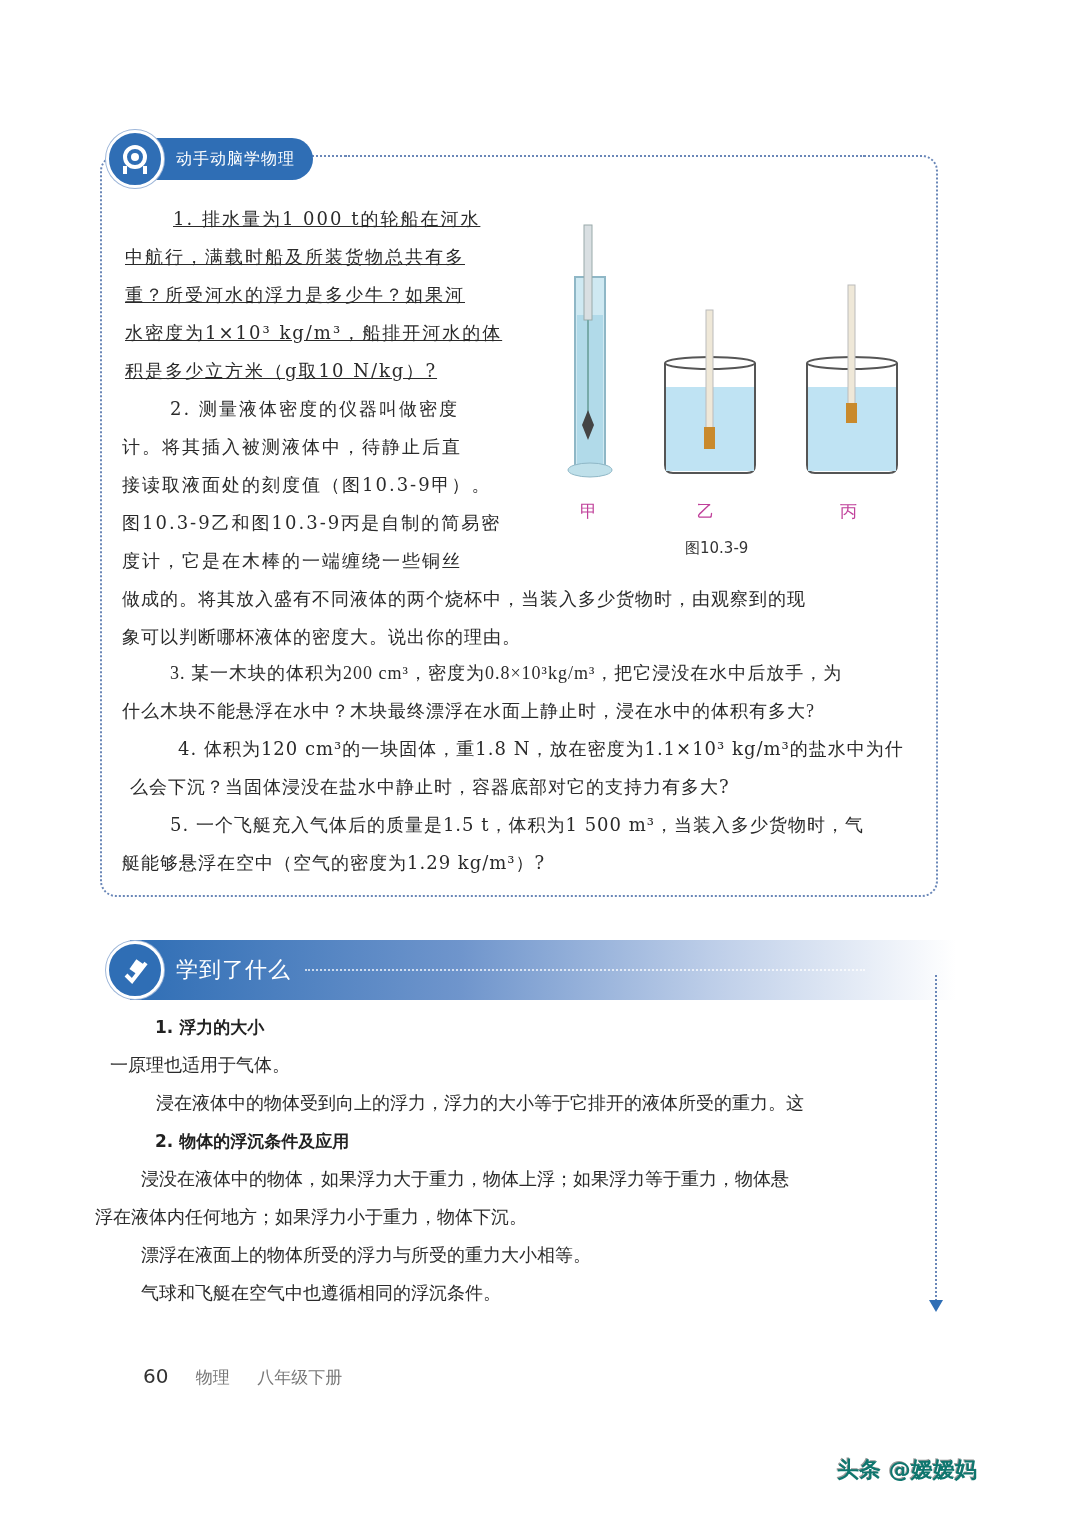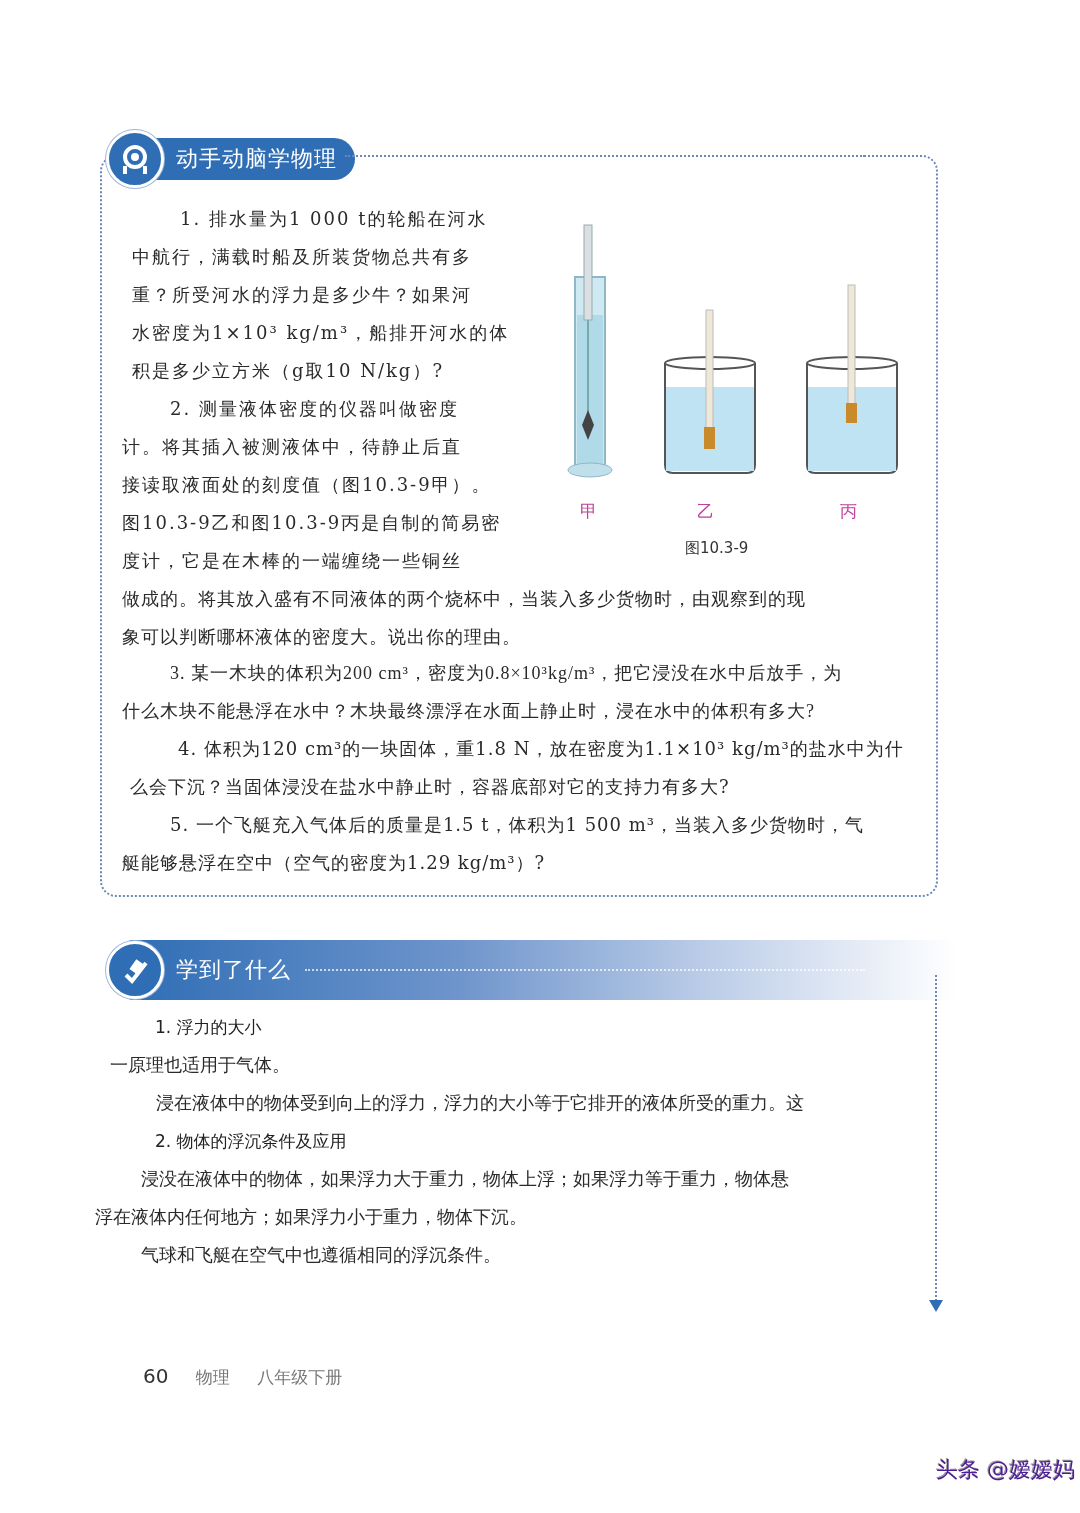--- a/index.html
+++ b/index.html
@@ -12,69 +12,69 @@
     border: 2px dotted #6a87b8; border-radius: 16px; box-sizing: border-box;
     border-left-style: dotted;
   }
   .header-banner {
     position: absolute; display: flex; align-items: center;
   }
   .banner1 { left: 106px; top: 130px; }
   .banner1 .pill {
     background: #2f6eb5; color: #fff; height: 42px; border-radius: 0 21px 21px 0;
     padding: 0 18px 0 46px; margin-left: -34px; display: flex; align-items: center;
-    font-family: "DejaVu Sans", sans-serif; font-size: 22px; letter-spacing: 1px;
+    font-family: "DejaVu Sans", sans-serif; font-size: 16px; letter-spacing: 1px;
   }
   .circle-icon {
     width: 52px; height: 52px; border-radius: 50%; background: #2f6eb5; position: relative; z-index: 2;
     border: 3px solid #fff; box-shadow: 0 0 0 1px #9db6d9;
     display: flex; align-items: center; justify-content: center;
   }
   .dotline { position: absolute; border-top: 2px dotted #6a87b8; }
   .banner2 { left: 106px; top: 940px; }
   .banner2 .pill {
     background: linear-gradient(90deg, #2f6eb5 0%, #6f95cc 40%, #bccde8 70%, rgba(255,255,255,0) 100%);
     color: #fff; height: 60px; width: 780px; padding-left: 46px; margin-left: -34px;
     display: flex; align-items: center; font-family: "DejaVu Sans", sans-serif; font-size: 22px; letter-spacing: 1px;
   }
   .p {
     position: absolute; font-size: 18px; line-height: 38px; letter-spacing: 2px; color: #2a2a2a;
   }
   .fig { position: absolute; left: 560px; top: 215px; width: 360px; height: 350px; }
   .figlabel { position: absolute; font-size: 17px; color: #c0409a; font-family: "DejaVu Sans", sans-serif; }
   .figcap { position: absolute; font-size: 15px; color: #333; font-family: "DejaVu Sans", sans-serif; }
-  .h2 { position: absolute; font-family: "DejaVu Sans", sans-serif; font-weight: normal; font-size: 17px; color: #222; }
+  .h2 { position: absolute; font-family: "DejaVu Sans", sans-serif; font-weight: bold; font-size: 17px; color: #222; }
   .p2 { position: absolute; font-size: 18px; line-height: 38px; color: #2a2a2a; }
   .rightdots { position: absolute; left: 935px; top: 975px; height: 330px; border-left: 2px dotted #6a87b8; }
   .arrow { position: absolute; left: 929px; top: 1300px; width: 0; height: 0;
     border-left: 7px solid transparent; border-right: 7px solid transparent; border-top: 12px solid #2f6eb5; }
   .footer { position: absolute; left: 107px; top: 1364px; font-family: "DejaVu Sans", sans-serif; color: #777; font-size: 17px; }
   .footer .num { color: #333; font-size: 20px; margin-right: 22px; margin-left: 36px; }
   .footer .sub { margin-right: 22px; }
-  .watermark { position: absolute; left: 936px; top: 1455px; font-family: "DejaVu Sans", sans-serif; font-size: 22px; color: #4c1d95;
-    text-shadow: 1px 1px 0 #fff, -1px -1px 0 #999; }
+  .watermark { position: absolute; left: 837px; top: 1455px; font-family: "DejaVu Sans", sans-serif; font-size: 22px; color: #0f766e;
+    text-shadow: 1px 1px 0 #fff, -1px -1px 0 #999; font-weight: bold; }
 </style>
 </head>
 <body>
 
 <div class="section-box"></div>
 
 <div class="header-banner banner1">
   <div class="circle-icon">
     <svg width="34" height="34" viewBox="0 0 34 34">
       <circle cx="17" cy="15" r="10" fill="none" stroke="#fff" stroke-width="4"></circle>
       <circle cx="17" cy="15" r="4" fill="#fff"></circle>
       <path d="M7 24 L7 32 M27 24 L27 32" stroke="#fff" stroke-width="4"></path>
     </svg>
   </div>
   <div class="pill">动手动脑学物理</div>
 </div>
 <div class="dotline" style="left:345px; top:155px; width:520px;"></div>
 
-<div class="p" style="left:132px; top:200px; width:380px;">
+<div class="p" style="left:125px; top:200px; width:380px;text-decoration:underline;">
   <div style="padding-left:48px">1. 排水量为1 000 t的轮船在河水</div>
   <div>中航行，满载时船及所装货物总共有多</div>
   <div>重？所受河水的浮力是多少牛？如果河</div>
   <div>水密度为1×10³ kg/m³，船排开河水的体</div>
   <div>积是多少立方米（g取10 N/kg）?</div>
 </div>
 
 <div class="p" style="left:122px; top:390px; width:800px;">
   <div style="padding-left:48px">2. 测量液体密度的仪器叫做密度</div>
   <div>计。将其插入被测液体中，待静止后直</div>
@@ -143,20 +143,21 @@
 
 <div class="h2" style="left:155px; top:1016px;">1. 浮力的大小</div>
 <div class="p2" style="left:110px; top:1046px; width:820px;">
   <div>一原理也适用于气体。</div>
   <div style="padding-left:46px">浸在液体中的物体受到向上的浮力，浮力的大小等于它排开的液体所受的重力。这</div>
 </div>
 <div class="h2" style="left:155px; top:1130px;">2. 物体的浮沉条件及应用</div>
 <div class="p2" style="left:95px; top:1160px; width:820px;">
   <div style="padding-left:46px">浸没在液体中的物体，如果浮力大于重力，物体上浮；如果浮力等于重力，物体悬</div>
   <div>浮在液体内任何地方；如果浮力小于重力，物体下沉。</div>
+  <div style="padding-left:46px">漂浮在液面上的物体所受的浮力与所受的重力大小相等。</div>
   <div style="padding-left:46px">气球和飞艇在空气中也遵循相同的浮沉条件。</div>
 </div>
 
 <div class="footer">
   <span class="num">60</span>
   <span class="sub">物理</span>
   <span>八年级下册</span>
 </div>
 
 <div class="watermark">头条 @嫒嫒妈</div>

